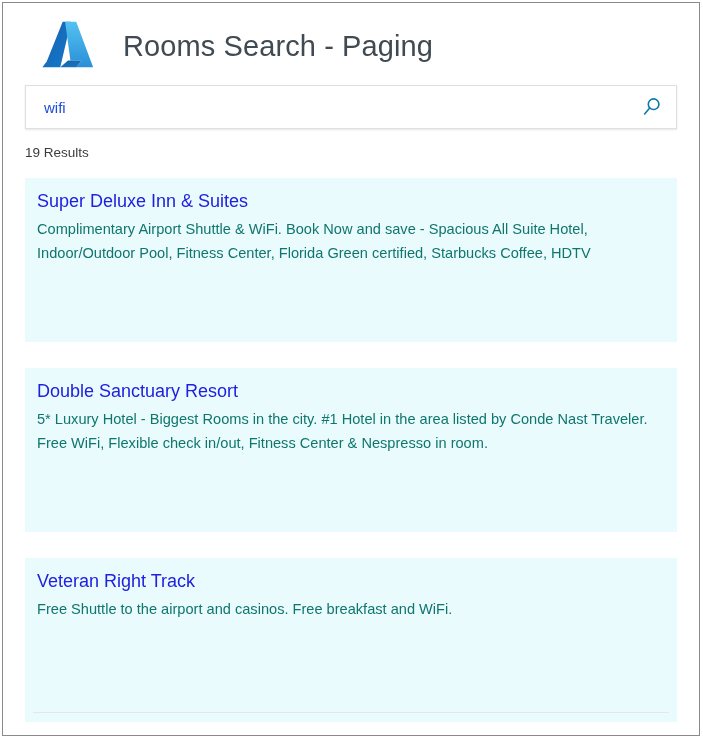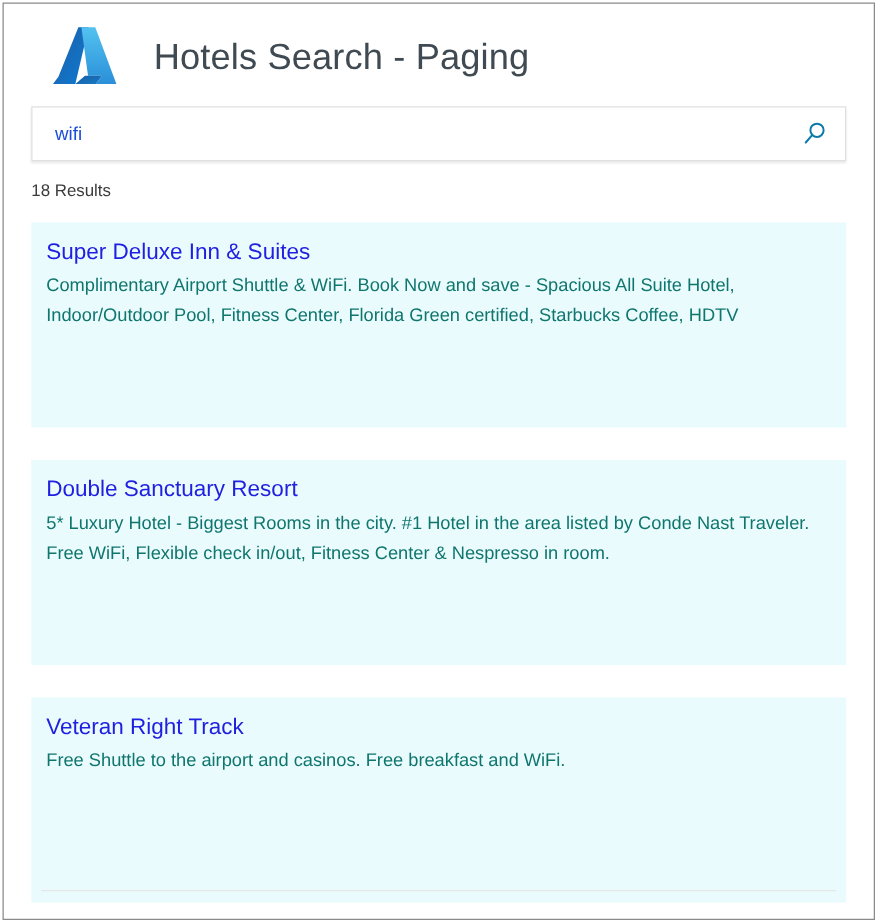--- a/index.html
+++ b/index.html
@@ -214,38 +214,38 @@
             <linearGradient id="azTri" x1="0" y1="0" x2="1" y2="1">
               <stop offset="0%" stop-color="#1560a8"></stop>
               <stop offset="100%" stop-color="#1b79c4"></stop>
             </linearGradient>
           </defs>
           <path d="M24.5 5 L8 46 L3.5 52 L22 52 L33 5 Z" fill="url(#azLeft)"></path>
           <path d="M27 5 L38.5 5 L56 52 L39 52 L44 45 L32.5 45 Z" fill="url(#azRight)"></path>
           <path d="M22 52 L39 52 L44 45 L30 45 Z" fill="url(#azTri)"></path>
         </svg>
       </span>
-      <div class="app-title">Hotels Search - Paging</div>
+      <div class="app-title">Rooms Search - Paging</div>
     </div>
 
     <div class="search-row">
       <div class="search-box">
         <input class="search-input" type="text" value="wifi" style="">
         <button class="search-btn">
           <span>
             <svg width="22" height="22" viewBox="0 0 22 22" xmlns="http://www.w3.org/2000/svg">
               <circle cx="12.6" cy="8.2" r="5.3" fill="none" stroke="#0b7aa8" stroke-width="1.6"></circle>
               <line x1="8.7" y1="12.1" x2="3.6" y2="18.0" stroke="#0b7aa8" stroke-width="1.6" stroke-linecap="round"></line>
             </svg>
           </span>
         </button>
       </div>
     </div>
 
-    <div class="results-count">18 Results</div>
+    <div class="results-count">19 Results</div>
 
     <div class="results-list">
 
       <div class="result-card">
         <a class="result-title">Super Deluxe Inn &amp; Suites</a>
         <div class="result-desc">Complimentary Airport Shuttle &amp; WiFi.  Book Now and save - Spacious All Suite Hotel, Indoor/Outdoor Pool, Fitness Center, Florida Green certified, Starbucks Coffee, HDTV</div>
       </div>
 
       <div class="result-card">
         <a class="result-title">Double Sanctuary Resort</a>

